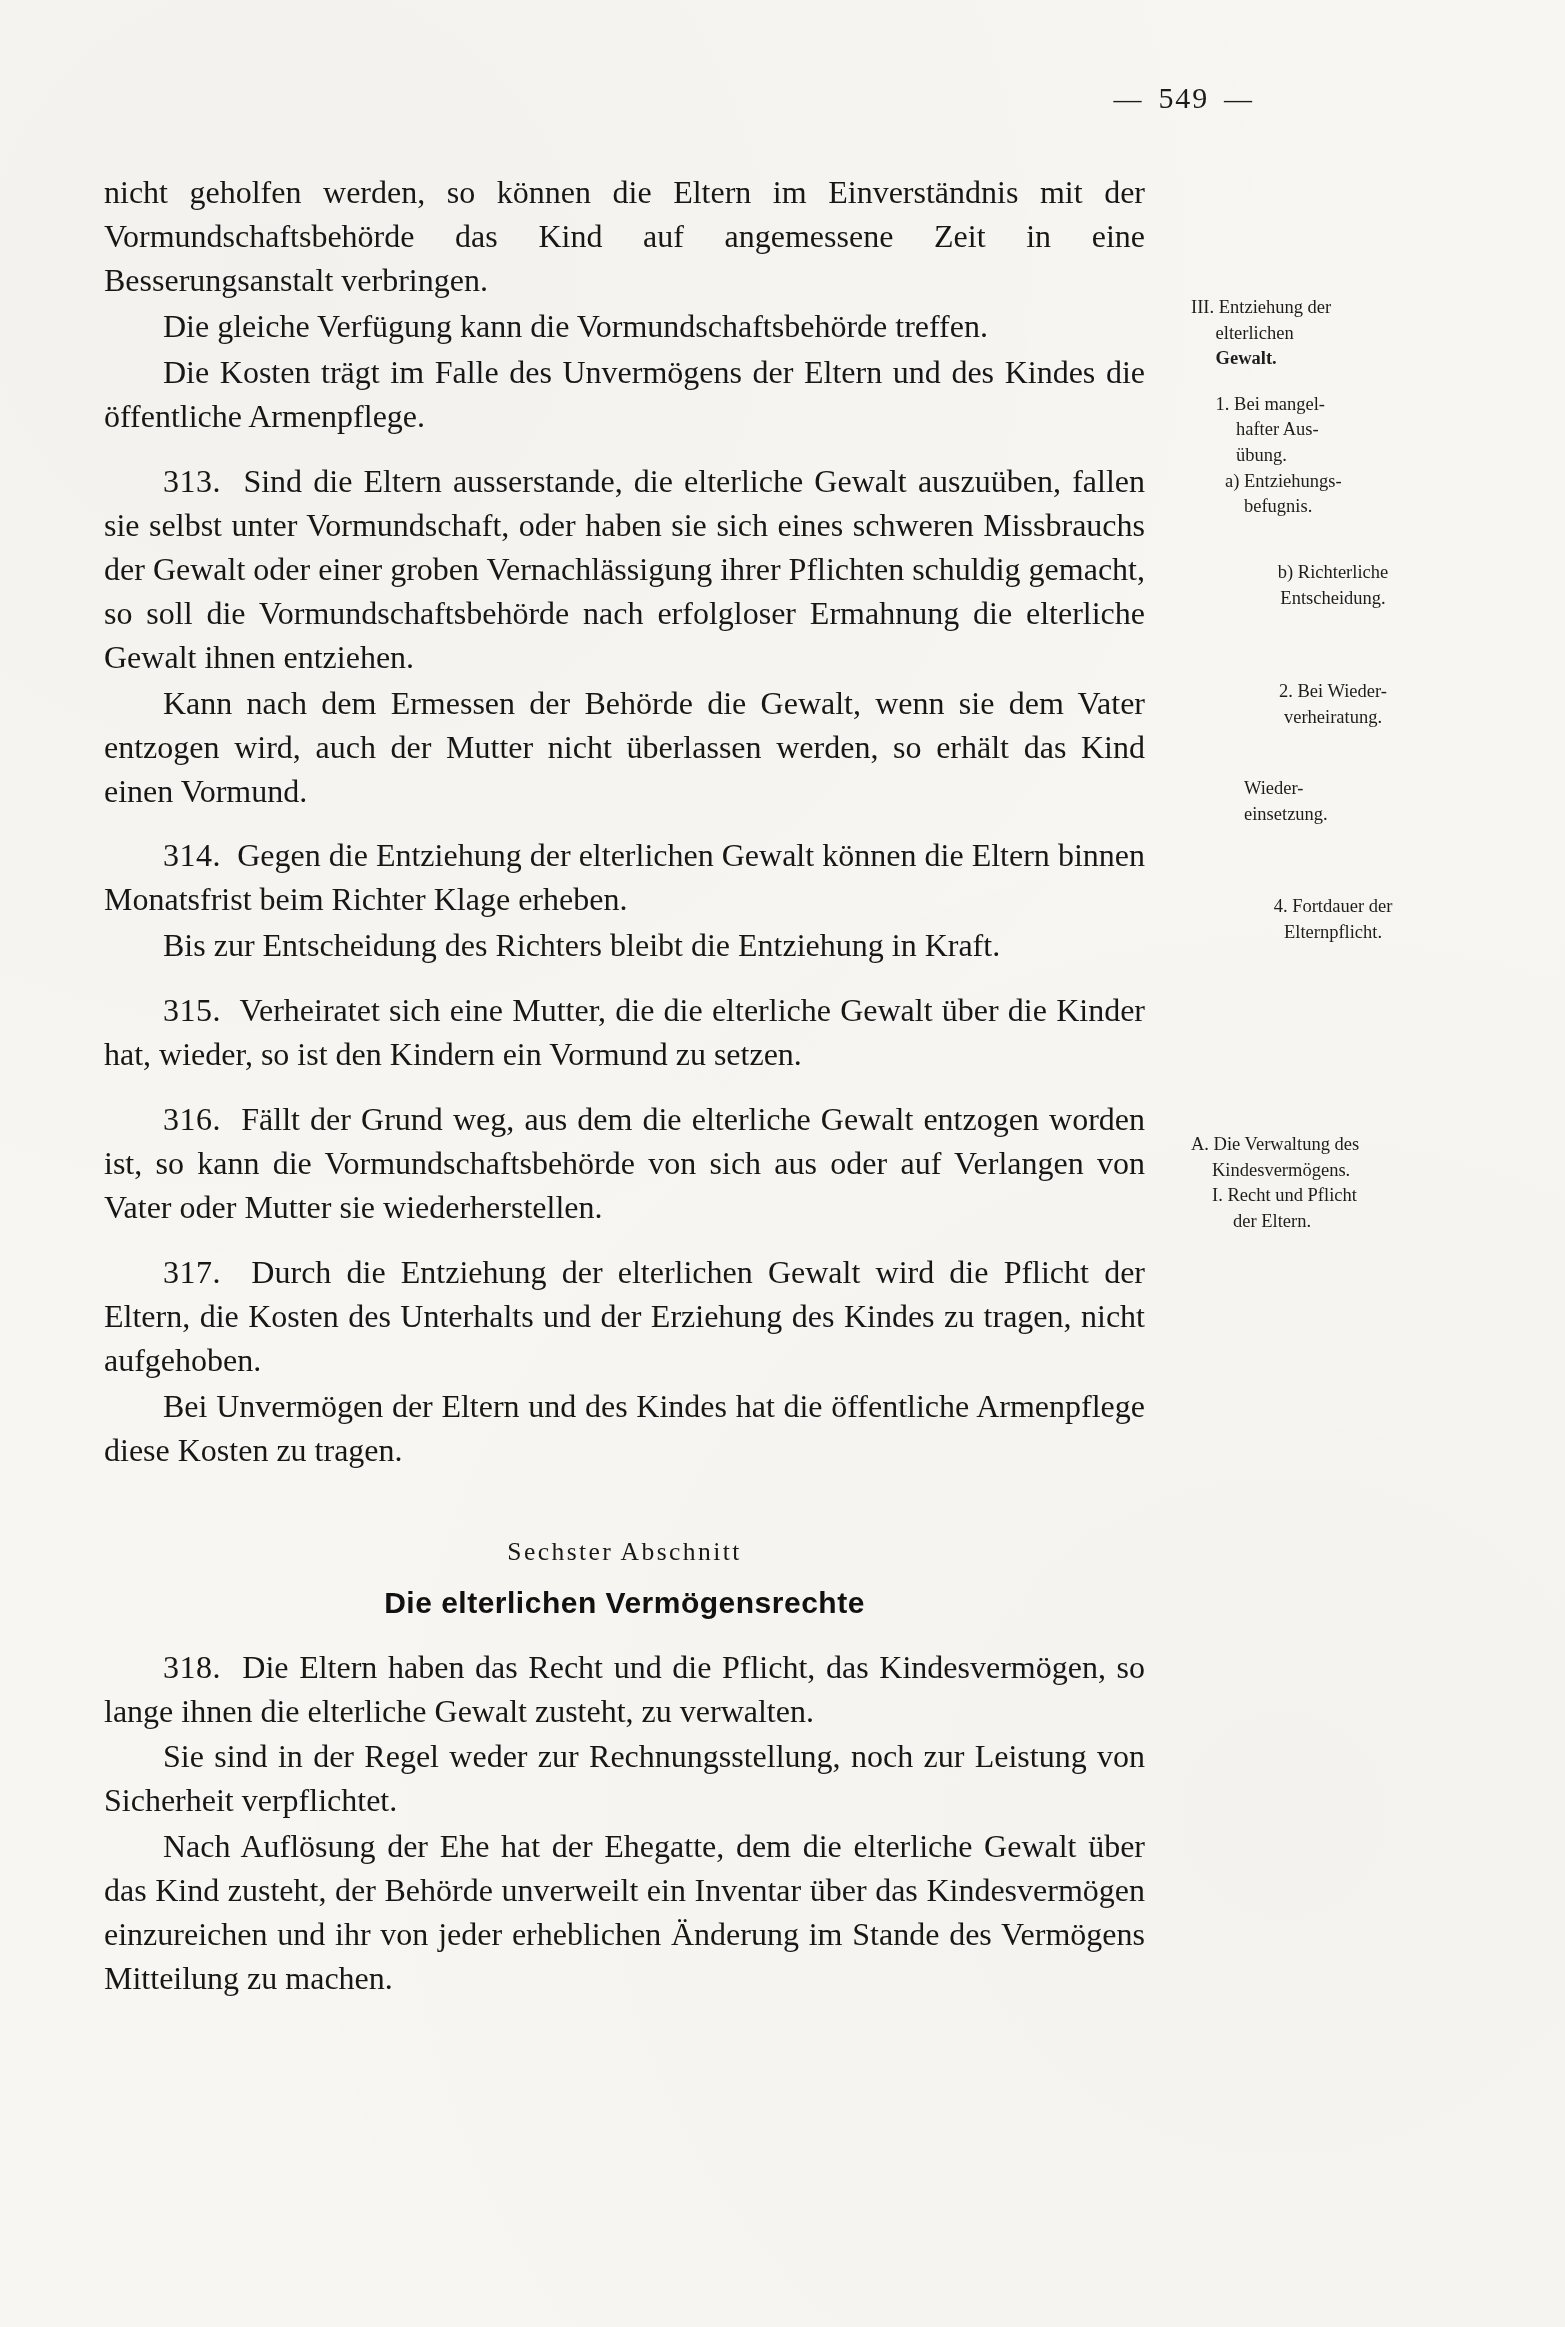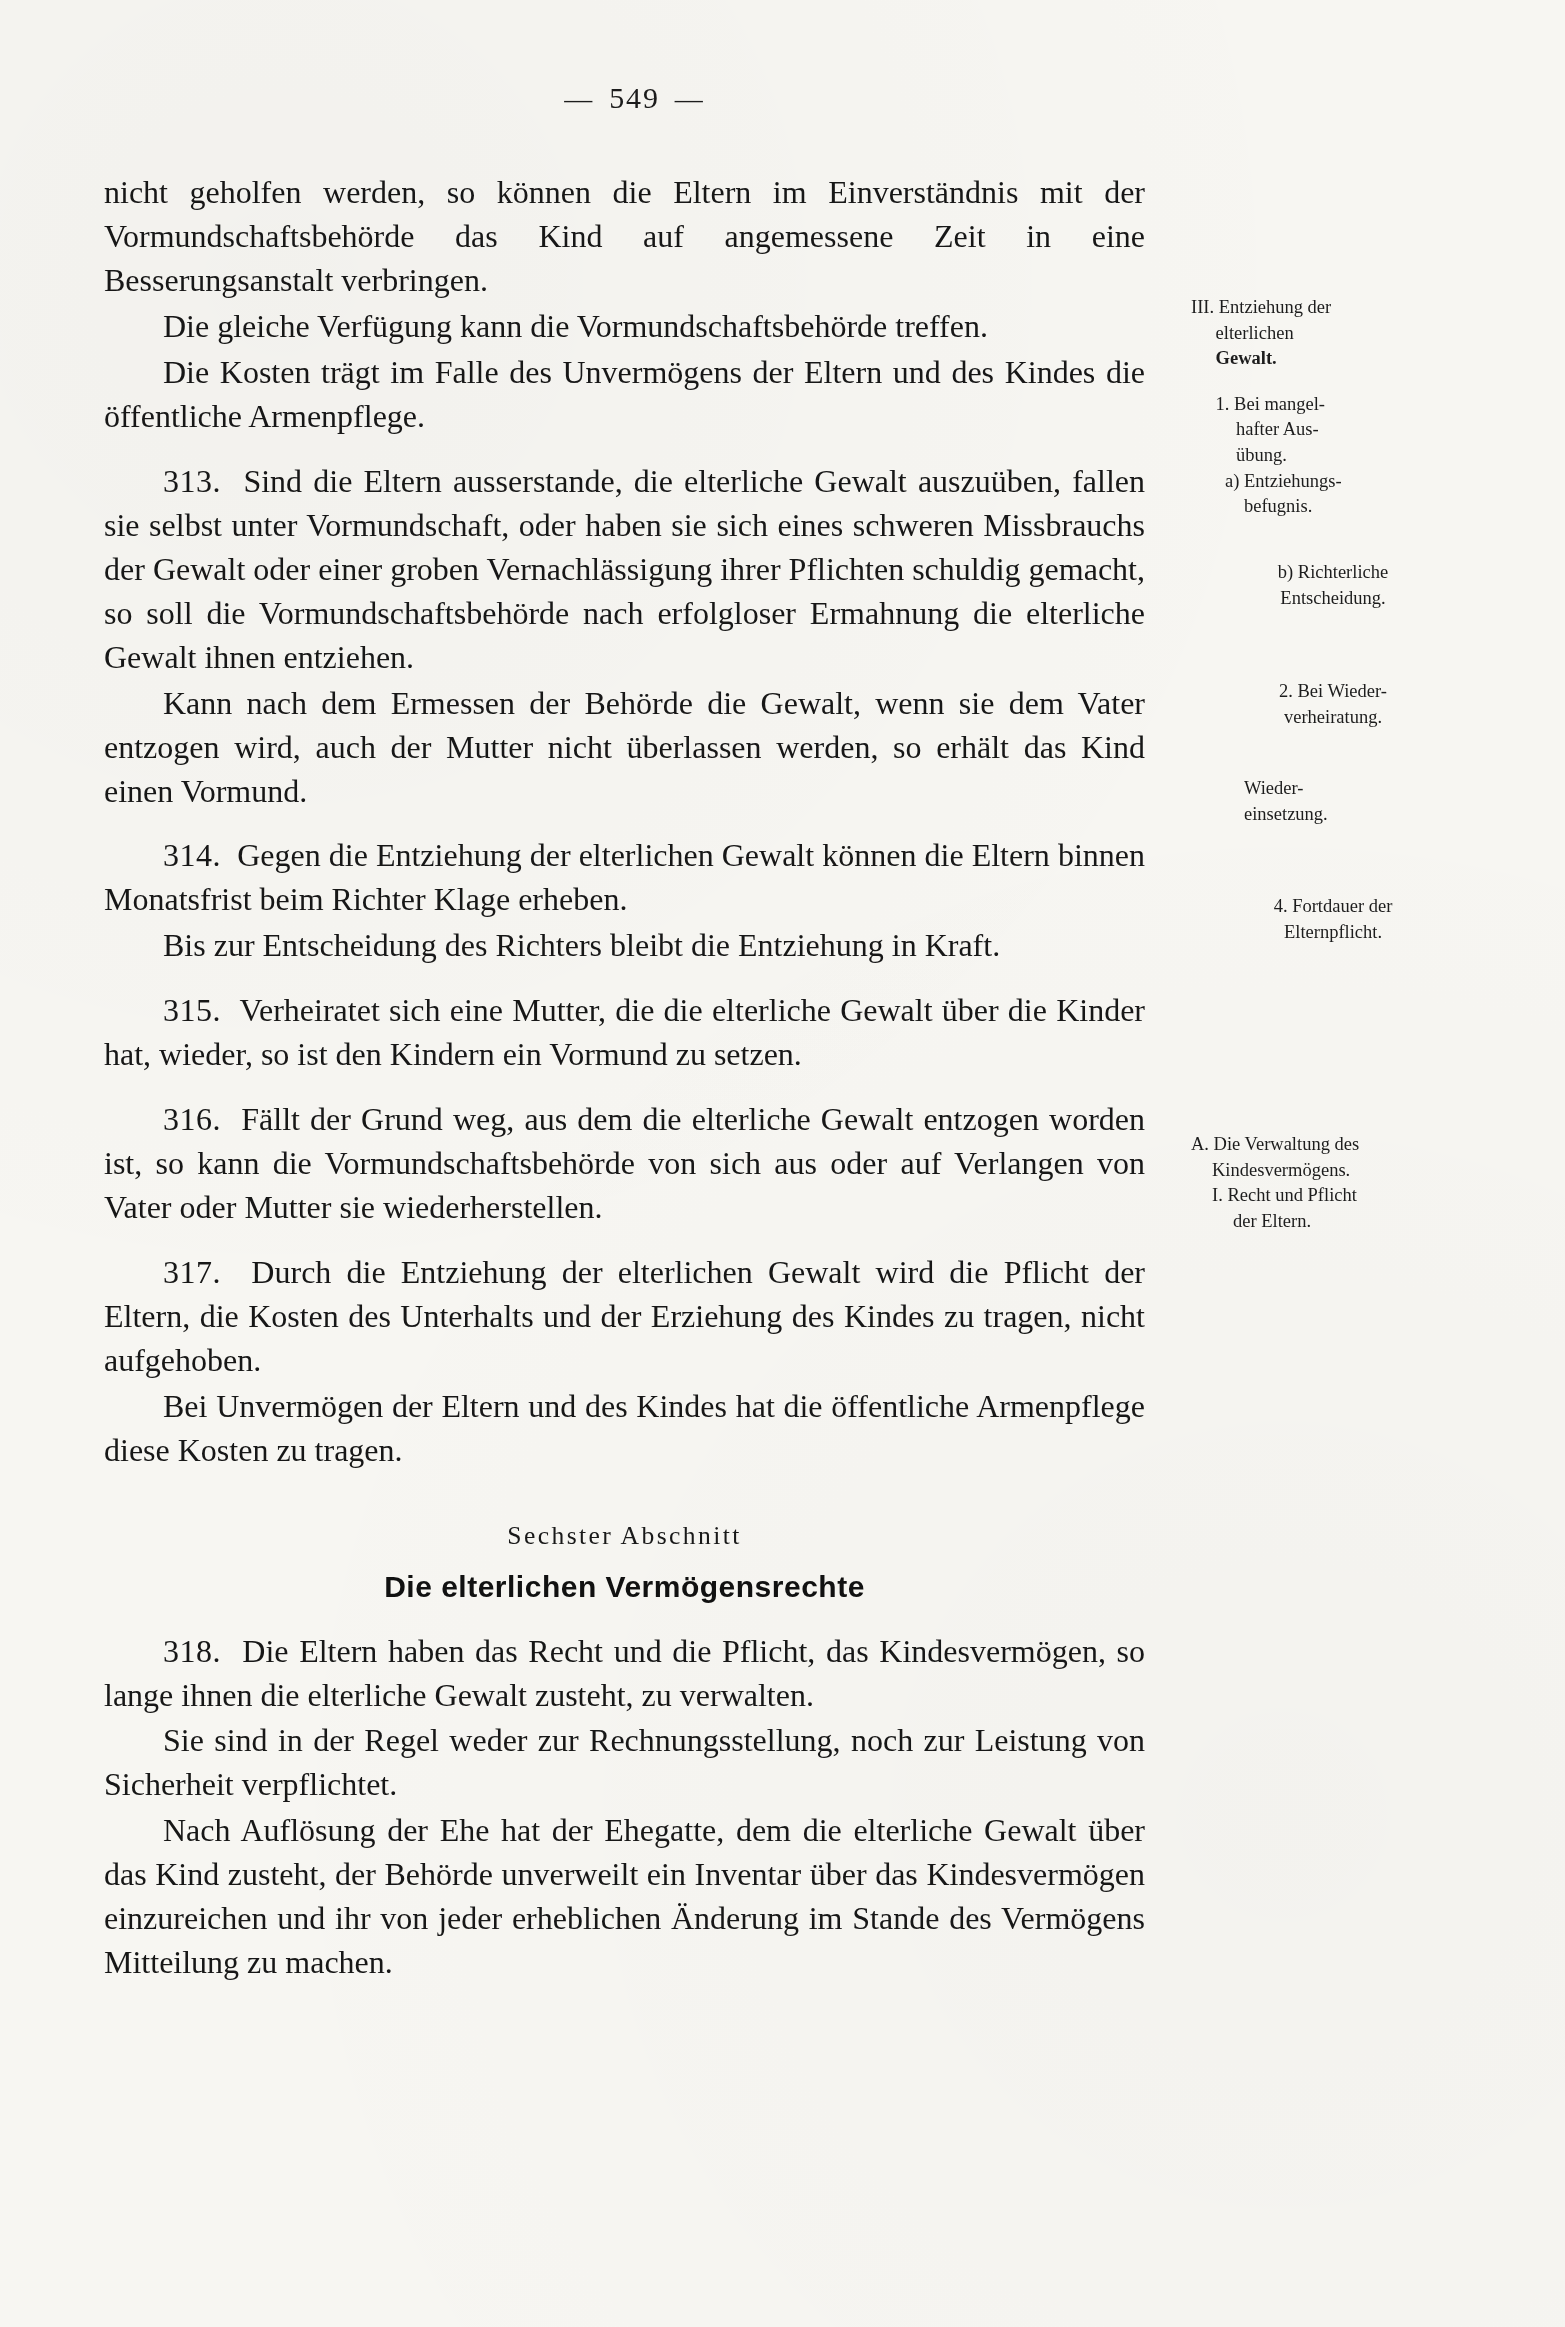--- a/index.html
+++ b/index.html
@@ -22,21 +22,21 @@
     background: #f7f6f2;
     background-image:
       radial-gradient(circle at 18% 12%, rgba(0,0,0,0.018) 0%, rgba(0,0,0,0) 45%),
       radial-gradient(circle at 82% 78%, rgba(0,0,0,0.015) 0%, rgba(0,0,0,0) 50%);
   }
   .page-number {
     position: absolute;
     top: 81px;
     left: 0;
     width: 1269px;
-    text-align: center;
+    text-align: right;
     font-size: 30px;
     letter-spacing: 1.9px;
     color: #1c1c1c;
   }
   .page-number .dash { padding: 0 15px; font-size: 28px; }
 
   .content {
     position: absolute;
     left: 104px;
     top: 170px;
@@ -72,21 +72,21 @@
     line-height: 25.6px;
     color: #1d1d1d;
     width: 284px;
   }
   .note .ln { display: block; }
   .note.center { text-align: center; }
   .note .hang { display: block; padding-left: 24.6px; text-indent: -24.6px; }
 
   
   .section-wrap {
-    margin-top: 49px;
+    margin-top: 65px;
     text-align: center;
   }
   .section-sub {
     font-size: 25.6px;
     letter-spacing: 2.4px;
     margin-bottom: 19px;
     color: #191919;
   }
   .section-title {
     font-family: "Liberation Sans", sans-serif;

